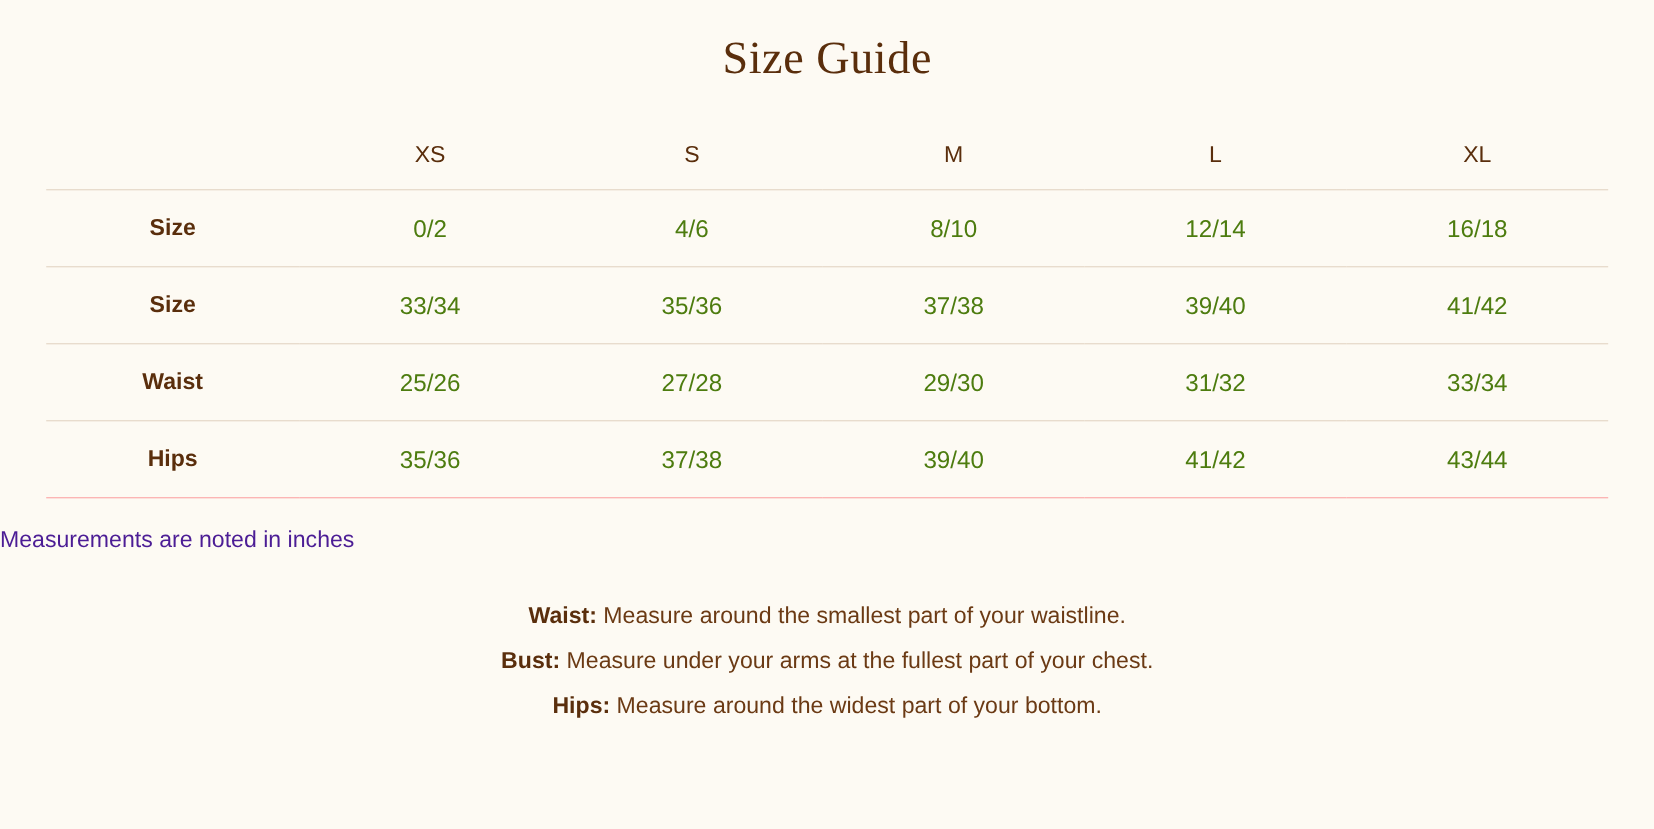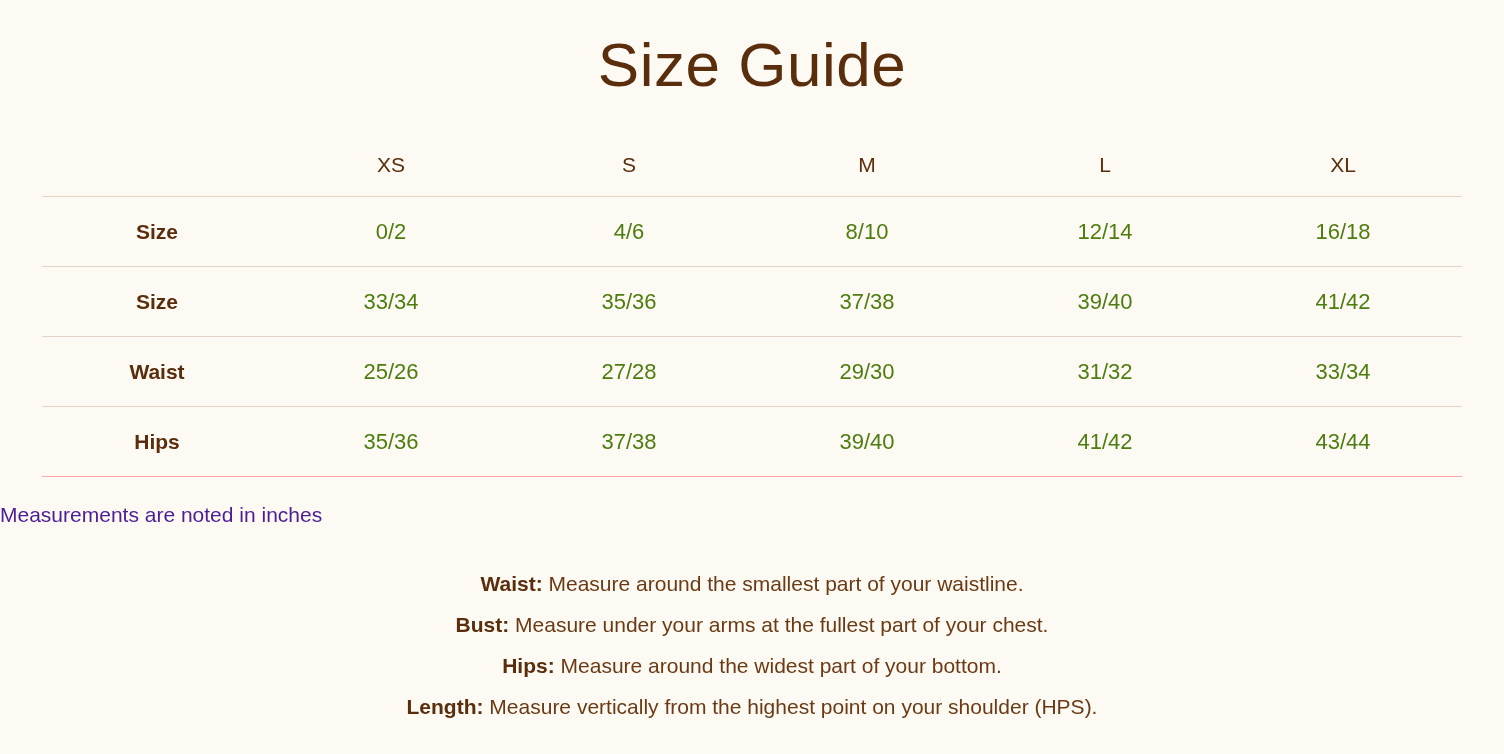--- a/index.html
+++ b/index.html
@@ -16,22 +16,22 @@
   }
   .page {
     width: 1504px;
     height: 754px;
     box-sizing: border-box;
     padding: 0;
     position: relative;
   }
   .title {
     text-align: center;
-    font-family: Liberation Sans, sans-serif;
-    font-size: 62px;
+    font-family: Liberation Serif, serif;
+    font-size: 42px;
     font-weight: 400;
     color: #5a2e0c;
     letter-spacing: 0.5px;
     margin: 0;
     padding-top: 28px;
     line-height: 1.2;
   }
   .table-wrap {
     margin: 0 auto;
     width: 1420px;
@@ -154,18 +154,15 @@
   <div class="notes">
     <div class="note">
       <b>Waist:</b><span> Measure around the smallest part of your waistline.</span>
     </div>
     <div class="note">
       <b>Bust:</b><span> Measure under your arms at the fullest part of your chest.</span>
     </div>
     <div class="note">
       <b>Hips:</b><span> Measure around the widest part of your bottom.</span>
     </div>
-    <div class="note">
-      <b>Length:</b><span> Measure vertically from the highest point on your shoulder (HPS).</span>
-    </div>
   </div>
 
 </div>
 
 </body></html>

